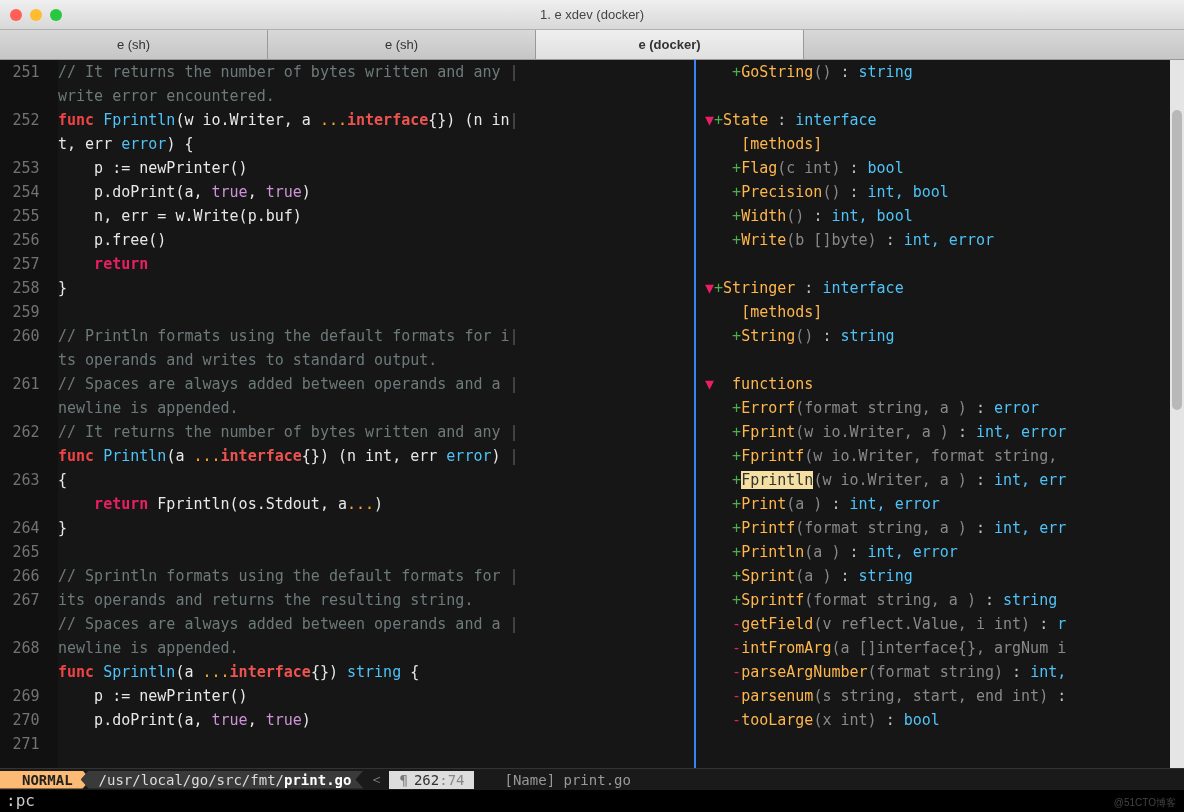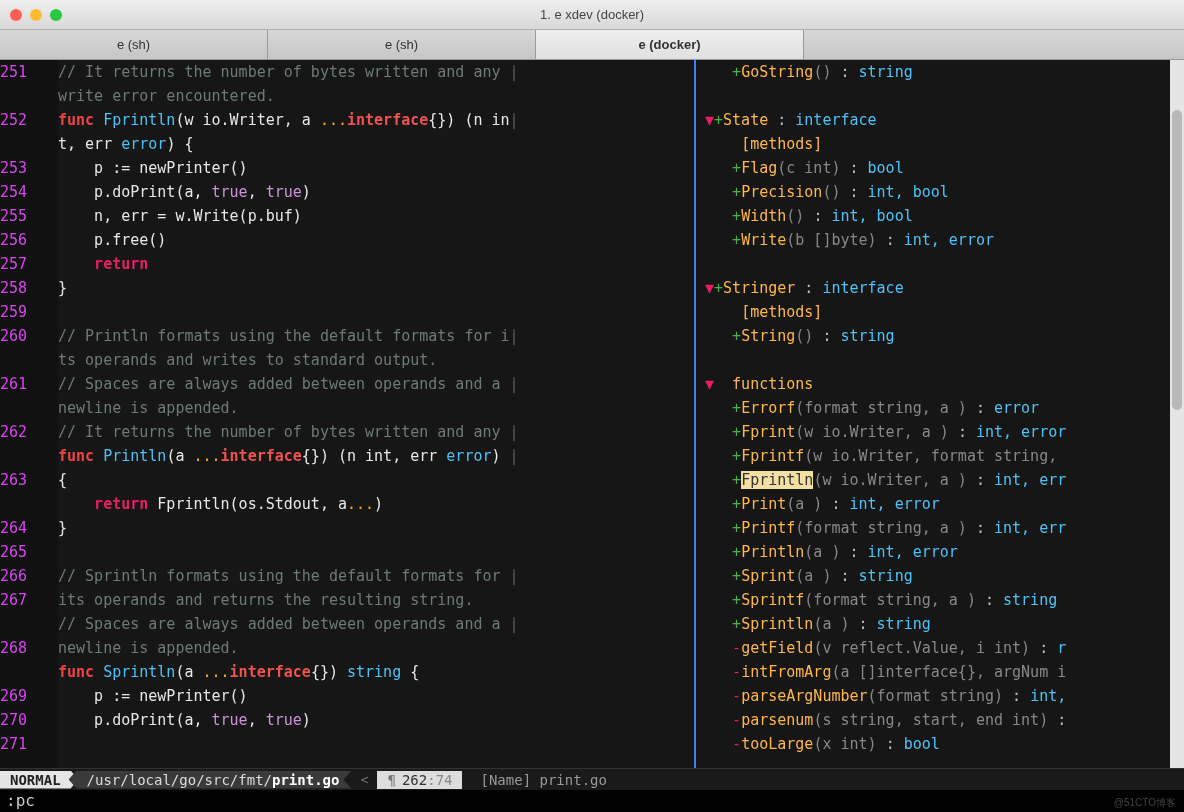--- a/index.html
+++ b/index.html
@@ -48,23 +48,23 @@
 .tab.active { background: linear-gradient(#efefef,#e0e0e0); font-weight: 600; }
 .editor {
   flex: 1;
   display: flex;
   background: #161616;
   overflow: hidden;
 }
 .gutter {
   width: 58px;
   background: #111;
-  text-align: left;
+  text-align: center;
   padding-right: 6px;
-  color: #d946ef;
+  color: #737373;
 }
 .gutter .ln { height: 24px; line-height: 24px; }
 .panel-left { flex: 1; overflow: hidden; }
 .panel-right { width: 490px; border-left: 2px solid #3b82f6; padding-left: 9px; overflow: hidden; }
 .line { height: 24px; line-height: 24px; white-space: pre; }
 .c-comment { color: #6d7a7a; }
 .c-key { color: #ef4444; font-weight: bold; }
 .c-func { color: #4fc3f7; }
 .c-type { color: #4fc3f7; }
 .c-ident { color: #e8e8e8; }
@@ -87,36 +87,36 @@
   background: #e8e8e8; vertical-align: middle;
 }
 .status {
   height: 22px;
   background: #1a1a1a;
   display: flex; align-items: center;
   font-size: 14px;
   border-top: 1px solid #333;
 }
 .status .mode {
-  background: #e5e5e5; color: #222;
-  padding: 1px 10px; font-weight: bold;
+  background: #fdba74; color: #222;
+  padding: 1px 22px; font-weight: bold;
   clip-path: polygon(0 0, calc(100% - 8px) 0, 100% 50%, calc(100% - 8px) 100%, 0 100%);
   padding-right: 18px;
 }
 .status .path {
   background: #3a3a3a; color: #ddd; padding: 1px 12px 1px 18px;
   clip-path: polygon(8px 0, 100% 0, calc(100% - 8px) 50%, 100% 100%, 8px 100%, 0 50%);
   margin-left: -10px;
 }
 .status .path b { color: #fff; }
 .status .pos {
   background: #ddd; color: #333; padding: 1px 10px;
 }
 .status .pos .para { color: #777; margin-right: 6px; }
-.status .right { margin-left: 18px; color: #999; }
+.status .right { margin-left: 30px; color: #999; }
 .cmdline {
   height: 22px; background: #000; color: #ccc;
   padding: 1px 6px; font-size: 16px; line-height: 20px;
 }
 .watermark {
   position: absolute; right: 8px; bottom: 2px;
   color: #444; font-size: 10px; font-family: sans-serif;
 }
 .scrollbar {
   position: absolute; right: 0; top: 60px; bottom: 44px; width: 14px;
@@ -226,21 +226,20 @@
       <div class="line"><span class="c-tri">▼</span>  <span class="c-orange">functions</span></div>
       <div class="line">   <span class="c-plus">+</span><span class="c-name">Errorf</span><span class="c-paren">(format string, a )</span> <span class="c-colon">:</span> <span class="c-rtype">error</span></div>
       <div class="line">   <span class="c-plus">+</span><span class="c-name">Fprint</span><span class="c-paren">(w io.Writer, a )</span> <span class="c-colon">:</span> <span class="c-rtype">int, error</span></div>
       <div class="line">   <span class="c-plus">+</span><span class="c-name">Fprintf</span><span class="c-paren">(w io.Writer, format string, </span></div>
       <div class="line">   <span class="c-plus">+</span><span class="c-hl">Fprintln</span><span class="c-paren">(w io.Writer, a )</span> <span class="c-colon">:</span> <span class="c-rtype">int, err</span></div>
       <div class="line">   <span class="c-plus">+</span><span class="c-name">Print</span><span class="c-paren">(a )</span> <span class="c-colon">:</span> <span class="c-rtype">int, error</span></div>
       <div class="line">   <span class="c-plus">+</span><span class="c-name">Printf</span><span class="c-paren">(format string, a )</span> <span class="c-colon">:</span> <span class="c-rtype">int, err</span></div>
       <div class="line">   <span class="c-plus">+</span><span class="c-name">Println</span><span class="c-paren">(a )</span> <span class="c-colon">:</span> <span class="c-rtype">int, error</span></div>
       <div class="line">   <span class="c-plus">+</span><span class="c-name">Sprint</span><span class="c-paren">(a )</span> <span class="c-colon">:</span> <span class="c-rtype">string</span></div>
       <div class="line">   <span class="c-plus">+</span><span class="c-name">Sprintf</span><span class="c-paren">(format string, a )</span> <span class="c-colon">:</span> <span class="c-rtype">string</span></div>
-      <div class="line">   <span class="c-plus">+</span><span class="c-name">Sprintln</span><span class="c-paren">(a )</span> <span class="c-colon">:</span> <span class="c-rtype">string</span></div>
       <div class="line">   <span class="c-minus">-</span><span class="c-name">getField</span><span class="c-paren">(v reflect.Value, i int)</span> <span class="c-colon">:</span> <span class="c-rtype">r</span></div>
       <div class="line">   <span class="c-minus">-</span><span class="c-name">intFromArg</span><span class="c-paren">(a []interface{}, argNum i</span></div>
       <div class="line">   <span class="c-minus">-</span><span class="c-name">parseArgNumber</span><span class="c-paren">(format string)</span> <span class="c-colon">:</span> <span class="c-rtype">int,</span></div>
       <div class="line">   <span class="c-minus">-</span><span class="c-name">parsenum</span><span class="c-paren">(s string, start, end int)</span> <span class="c-colon">:</span> <span class="c-rtype"></span></div>
       <div class="line">   <span class="c-minus">-</span><span class="c-name">tooLarge</span><span class="c-paren">(x int)</span> <span class="c-colon">:</span> <span class="c-rtype">bool</span></div>
     </div>
 </div>
 
 <div class="status">
   <span class="mode">NORMAL</span>

